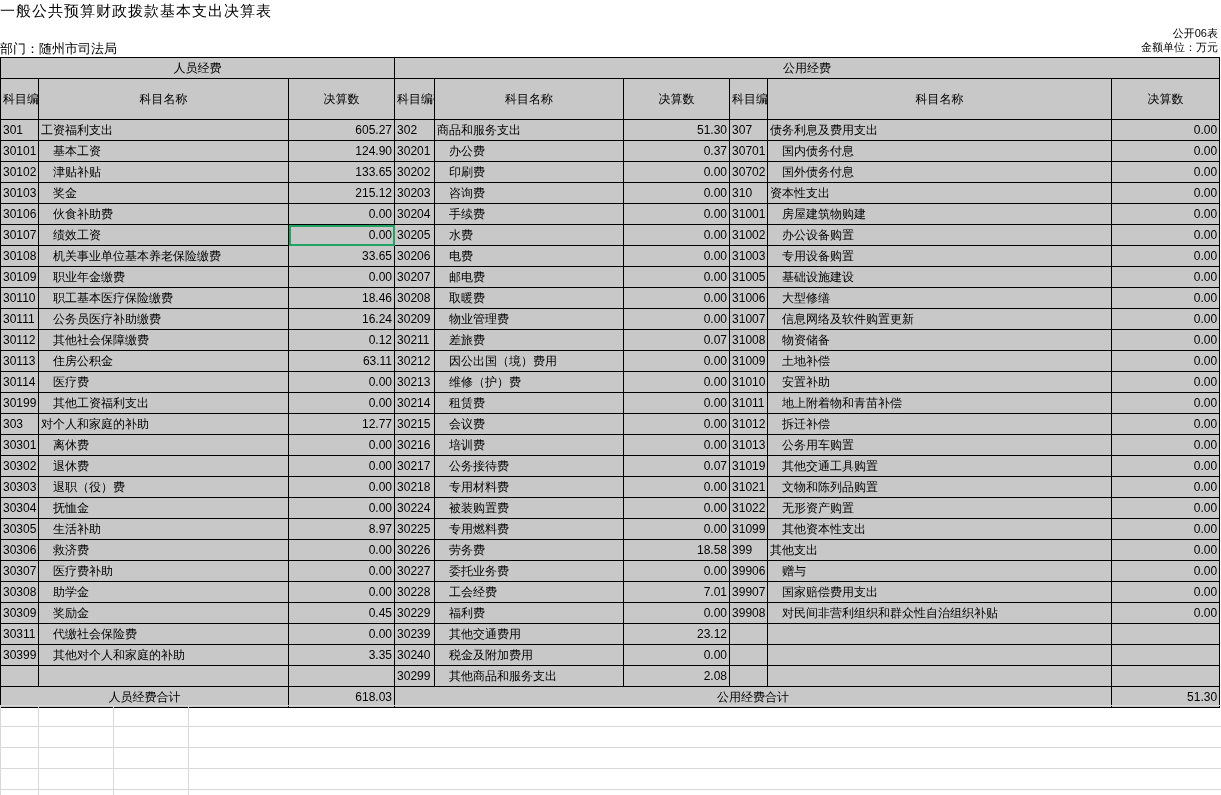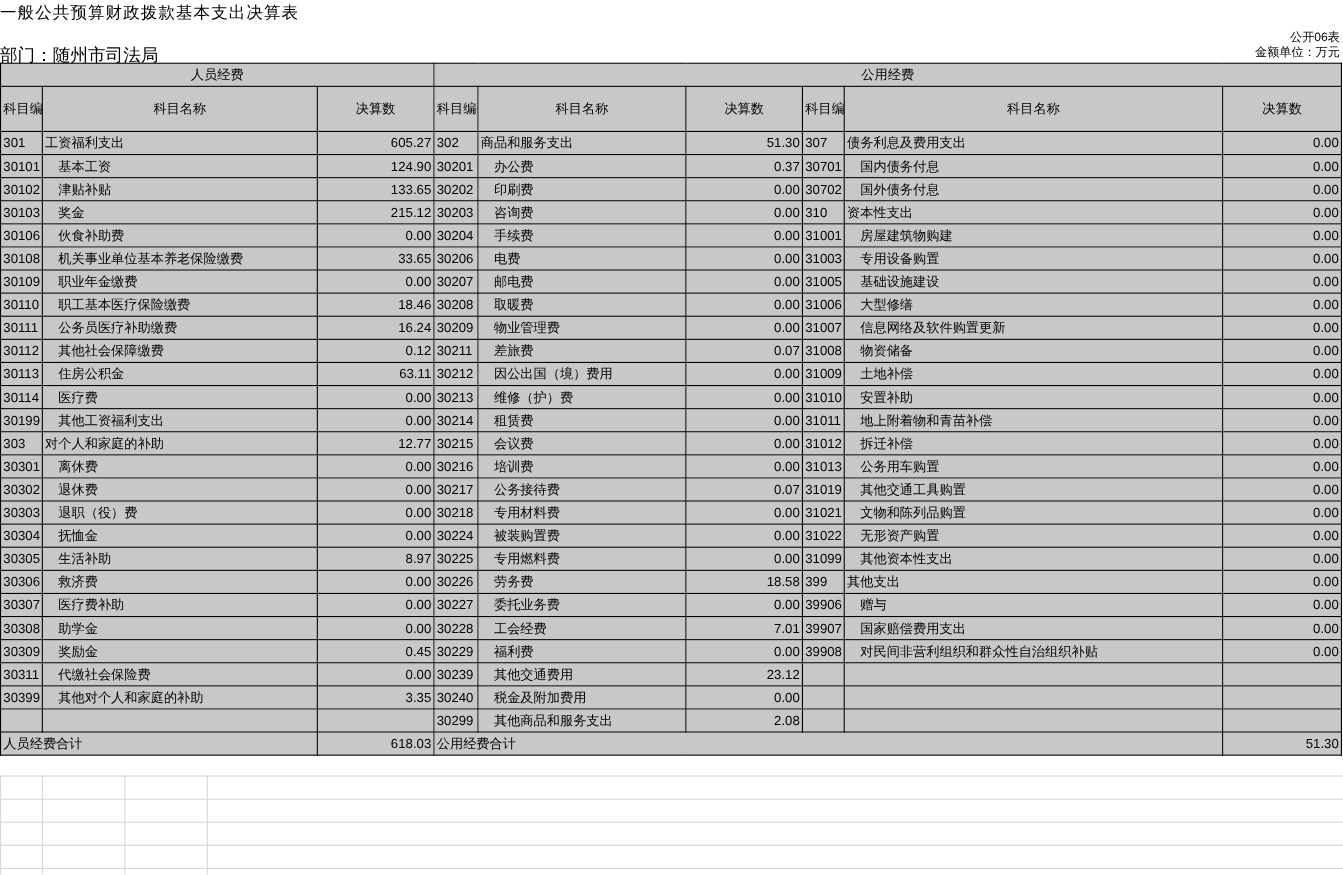--- a/index.html
+++ b/index.html
@@ -34,21 +34,21 @@
     position: absolute;
     right: 3px;
     font-size: 11px;
     text-align: left;
   }
   .tr1 { top: 26px; }
   .tr2 { top: 40px; }
   .deptline {
     position: absolute;
     left: 0px; top: 40px;
-    font-size: 16px;
+    font-size: 13px;
     font-family: Liberation Mono, monospace;
   }
   table.main {
     position: absolute;
     left: 0px;
     top: 57px;
     border-collapse: collapse;
     table-layout: fixed;
     width: 1019px;
   }
@@ -69,21 +69,21 @@
   }
   td.grp {
     text-align: center;
     background: #c8c8c8;
   }
   td.code { text-align: left; }
   td.name { text-align: left; }
   td.name.indent { padding-left: 14px; }
   td.num { text-align: right; padding-right: 4px; }
   td.blank { background: #c8c8c8; }
-  td.total-label { }
+  td.total-label { text-align: center; }
   .sel {
     outline: 2px solid #21a366;
     outline-offset: -2px;
   }
   .note {
     position: absolute;
     left: 2px;
     top: 689px;
     font-size: 12px;
   }
@@ -205,20 +205,31 @@
           <td class="name indent">伙食补助费</td>
           <td class="num">0.00</td>
           <td class="code">30204</td>
           <td class="name indent">手续费</td>
           <td class="num">0.00</td>
           <td class="code">31001</td>
           <td class="name indent">房屋建筑物购建</td>
           <td class="num">0.00</td>
         </tr>
         <tr>
+          <td class="code">30107</td>
+          <td class="name indent">绩效工资</td>
+          <td class="num sel">0.00</td>
+          <td class="code">30205</td>
+          <td class="name indent">水费</td>
+          <td class="num">0.00</td>
+          <td class="code">31002</td>
+          <td class="name indent">办公设备购置</td>
+          <td class="num">0.00</td>
+        </tr>
+        <tr>
           <td class="code">30108</td>
           <td class="name indent">机关事业单位基本养老保险缴费</td>
           <td class="num">33.65</td>
           <td class="code">30206</td>
           <td class="name indent">电费</td>
           <td class="num">0.00</td>
           <td class="code">31003</td>
           <td class="name indent">专用设备购置</td>
           <td class="num">0.00</td>
         </tr>

